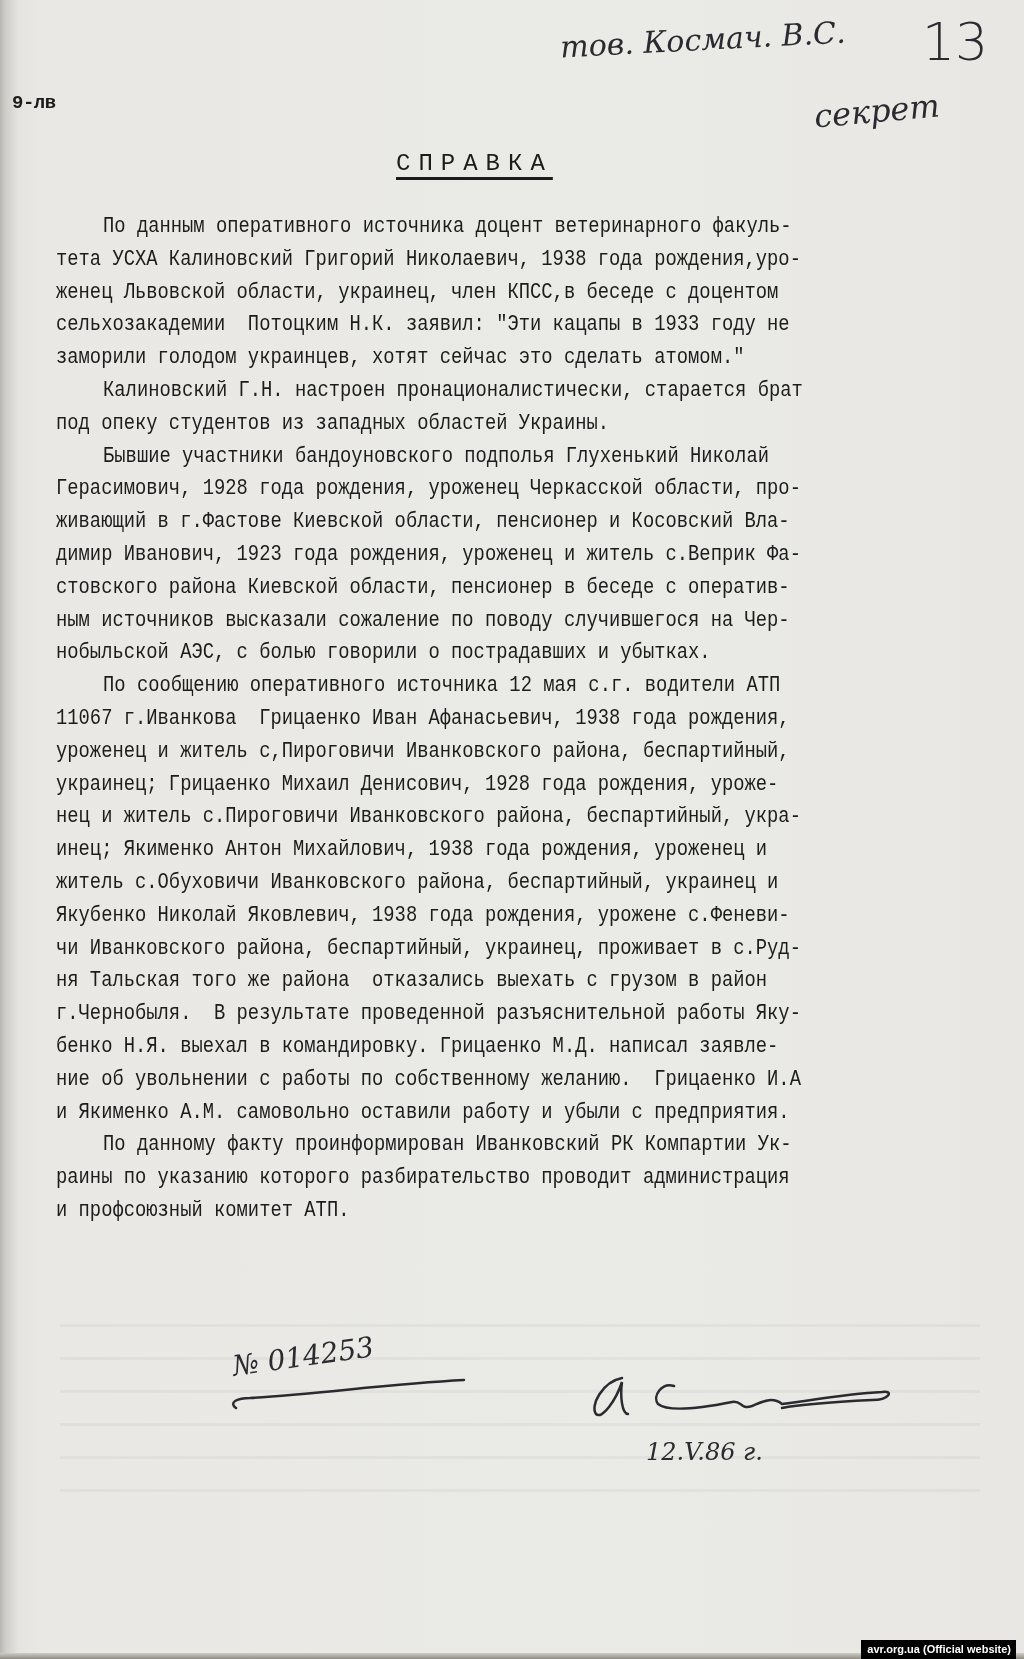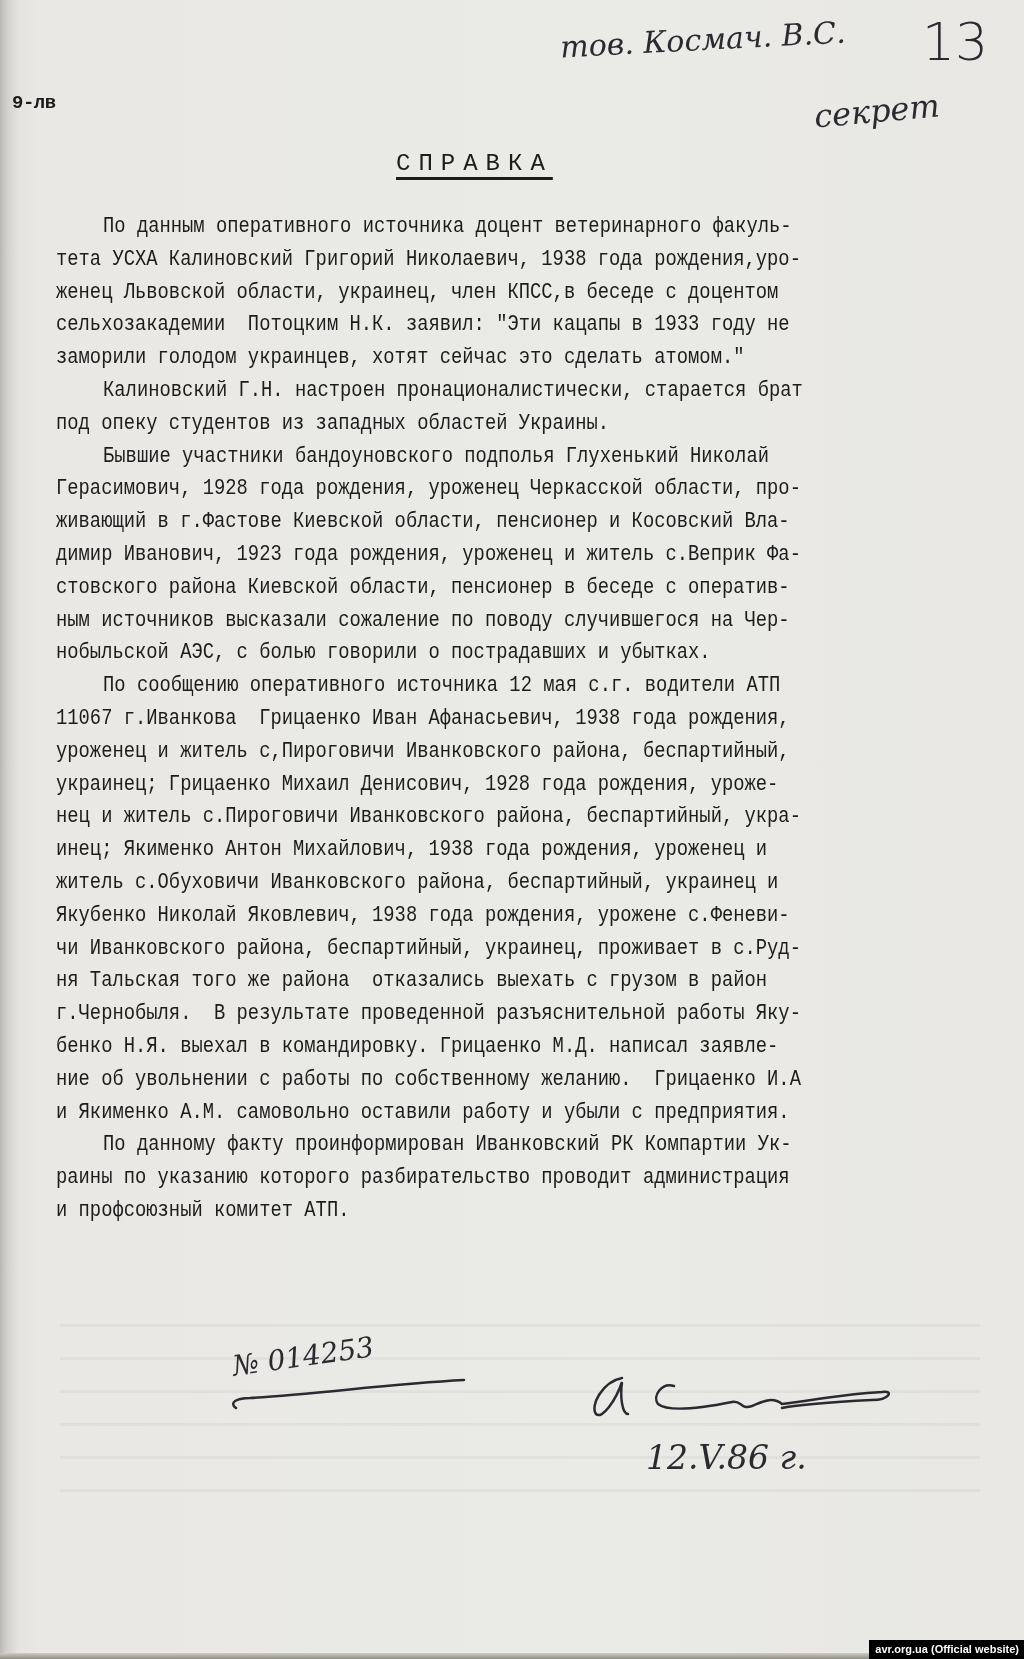--- a/index.html
+++ b/index.html
@@ -101,25 +101,25 @@
       top: 1376px;
     }
     .signature {
       position: absolute;
       left: 582px;
       top: 1372px;
     }
     .sign-date {
       left: 646px;
       top: 1438px;
-      font-size: 33px;
+      font-size: 24px;
     }
     .watermark {
       position: absolute;
-      right: 0;
+      right: 8px;
       bottom: 0;
       background: #000;
       color: #fff;
       font-family: "Liberation Sans", sans-serif;
       font-weight: bold;
       font-size: 11px;
       padding: 3px 5px 4px 6px;
       z-index: 2;
     }
     .bleed {

